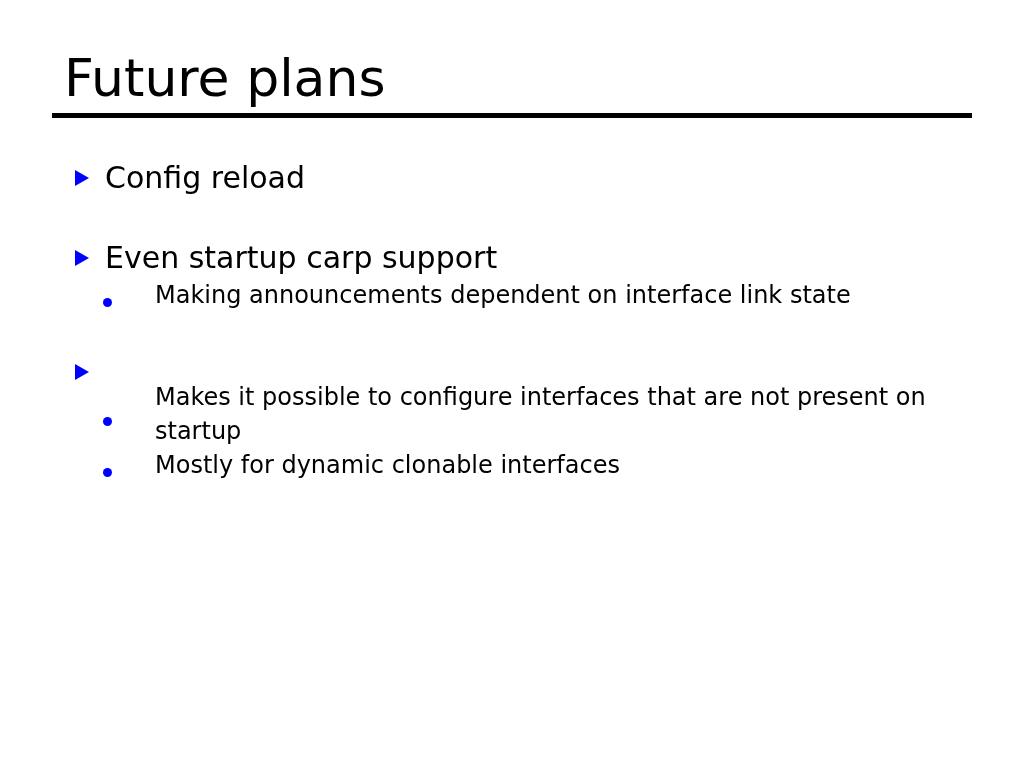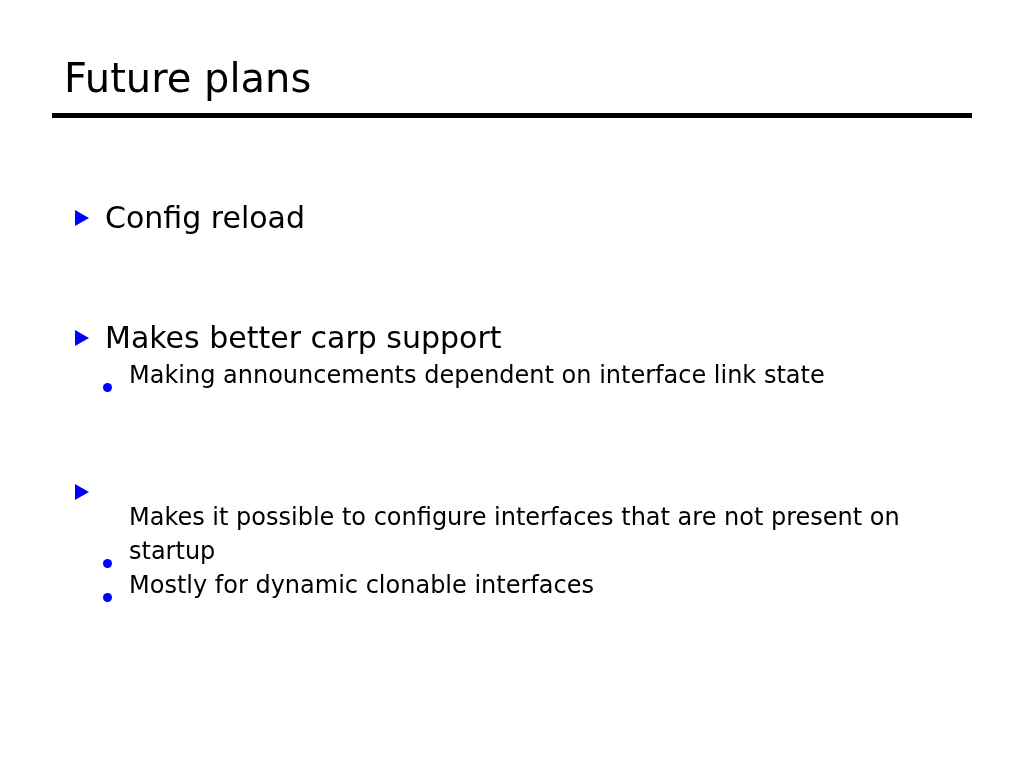--- a/index.html
+++ b/index.html
@@ -23,21 +23,21 @@
   }
 
   
   .title-block {
     position: absolute;
     left: 52px;
     top: 52px;
     width: 920px;
   }
   .slide-title {
-    font-size: 40px;
+    font-size: 52px;
     line-height: 52px;
     font-weight: normal;
     color: #000000;
     margin: 0 0 0 12px;
     white-space: nowrap;
     letter-spacing: 0px;
   }
   .title-rule {
     width: 920px;
     height: 5px;
@@ -48,21 +48,20 @@
   
   .body-block {
     position: absolute;
     left: 75px;
     top: 158px;
     width: 900px;
   }
 
   .group {
     margin-bottom: 0;
-    margin-top: 40px;
   }
   .group-gap {
     height: 40px;
   }
 
   
   .l1 {
     display: flex;
     align-items: flex-start;
     margin: 0;
@@ -88,23 +87,24 @@
     color: #000000;
   }
 
   
   .l2-list {
     margin: 0;
     padding: 0;
   }
   .l2 {
     display: flex;
-    align-items: flex-end;
+    align-items: center;
     margin: 0;
     padding: 0;
+    gap: 26px;
   }
   .l2-bullet {
     flex: 0 0 auto;
     width: 26px;
     padding-left: 28px;
     padding-top: 14px;
     line-height: 0;
     box-sizing: content-box;
   }
   .dot {
@@ -142,21 +142,21 @@
       </div>
     </div>
 
     <div class="group-gap"></div>
 
     <div class="group">
       <div class="l1">
         <span class="l1-bullet">
           <span class="tri"></span>
         </span>
-        <span class="l1-text">Makes better carp support</span>
+        <span class="l1-text">Even startup carp support</span>
       </div>
       <div class="l2-list">
         <div class="l2">
           <span class="l2-bullet">
             <span class="dot"></span>
           </span>
           <span class="l2-text">Making announcements dependent on interface link state</span>
         </div>
       </div>
     </div>

